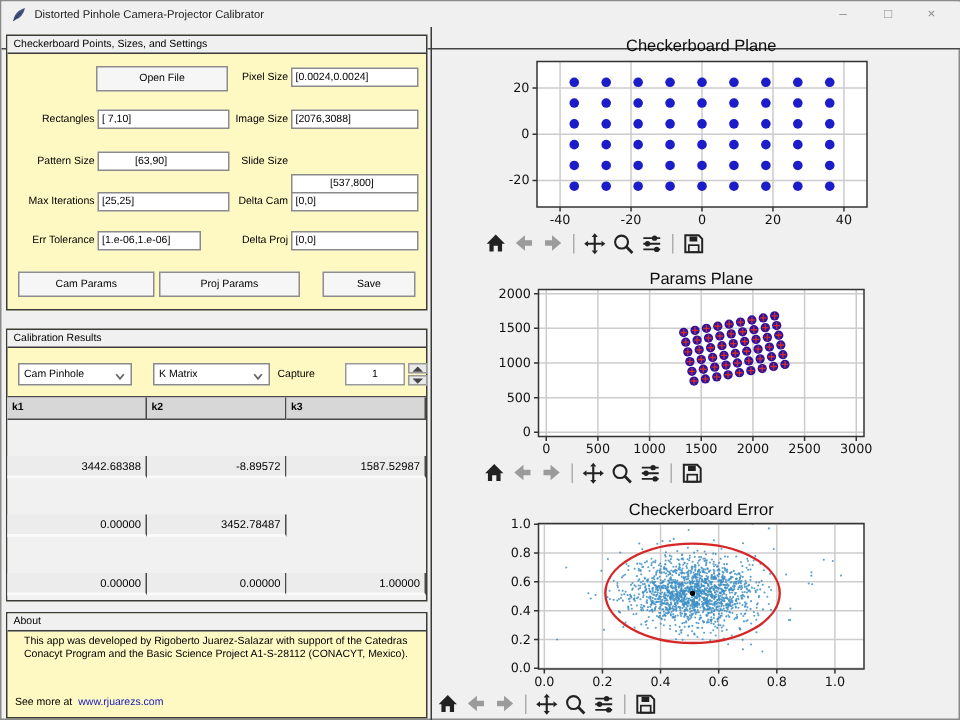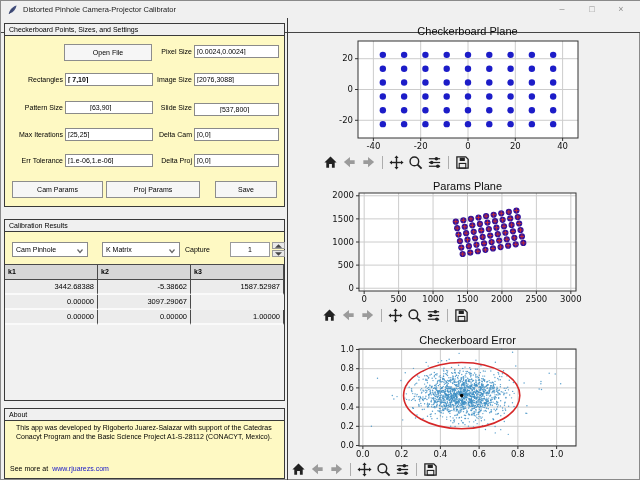--- a/index.html
+++ b/index.html
@@ -35,21 +35,21 @@
   .spbtn{position:absolute;width:13px;height:7px;background:#e9e9e9;border:1px solid #9a9a9a;
          box-sizing:border-box;display:flex;align-items:center;justify-content:center;}
   .tbl{position:absolute;left:0;top:44px;width:279px;height:136px;background:#f1f1f1;
        border-top:1px solid #4a4a4a;box-sizing:border-box;}
   .trow{display:flex;}
   .th{width:93px;height:15px;background:#d7d7d7;border-right:1px solid #4a4a4a;
       border-bottom:1px solid #4a4a4a;font-weight:bold;font-size:7px;
       padding:3px 0 0 3px;box-sizing:border-box;}
   .td{width:93px;height:15px;background:#ececec;border-right:1px solid #4a4a4a;
       border-bottom:2px solid #fafafa;font-size:7.5px;text-align:right;
-      padding:2px 3px 0 0;box-sizing:border-box;}
+      padding:2px 3px 0 0;box-sizing:border-box;margin-top:24px;}
   .aboutp{position:absolute;left:11px;top:14px;width:263px;font-size:7px;line-height:9px;color:#000;}
   .seemore{position:absolute;left:5px;top:56px;font-size:7px;color:#000;}
   .link{color:#1515c8;margin-left:4px;cursor:pointer;}
 
   .fig-title{position:absolute;left:288px;width:357px;text-align:center;font-size:11px;
              font-weight:normal;color:#0d0d0d;}
   .figsvg{position:absolute;left:288px;}
   .mpl-toolbar{position:absolute;height:18px;display:flex;align-items:center;gap:4px;}
   .tbtn{display:inline-flex;cursor:default;}
   .tsep{width:1px;height:13px;background:#adadad;margin:0 2px;}
@@ -73,36 +73,36 @@
   <div class="vline"></div>
 
   <div class="group g1">
     <div class="ghead">Checkerboard Points, Sizes, and Settings</div>
 
     <button class="btn" style="left:59px;top:20px;width:88px;height:17px">Open File</button>
     <span class="lbl" style="left:135px;top:24px;width:52px">Pixel Size</span>
     <input class="entry" style="left: 189px; top: 21px; width: 85px;" readonly="" value="[0.0024,0.0024]">
 
     <span class="lbl" style="left:0px;top:52px;width:58px">Rectangles</span>
-    <input class="entry" style="left: 60px; top: 49px; width: 88px; font-weight: bold;" readonly="" value="[ 7,10]">
+    <input class="entry" style="left: 60px; top: 49px; width: 88px;" readonly="" value="[ 7,10]">
     <span class="lbl" style="left:135px;top:52px;width:52px">Image Size</span>
     <input class="entry" style="left: 189px; top: 49px; width: 85px;" readonly="" value="[2076,3088]">
 
     <span class="lbl" style="left:0px;top:80px;width:58px">Pattern Size</span>
     <input class="entry" style="left: 60px; top: 77px; width: 88px; padding-left: 24px;" readonly="" value="[63,90]">
     <span class="lbl" style="left:135px;top:80px;width:52px">Slide Size</span>
-    <input class="entry" style="left: 189px; top: 79px; width: 85px; padding-left: 25px;" readonly="" value="[537,800]">
+    <input class="entry" style="left: 189px; top: 92px; width: 85px; padding-left: 25px;" readonly="" value="[537,800]">
 
     <span class="lbl" style="left:0px;top:107px;width:58px">Max Iterations</span>
     <input class="entry" style="left: 60px; top: 104px; width: 88px;" readonly="" value="[25,25]">
     <span class="lbl" style="left:135px;top:107px;width:52px">Delta Cam</span>
     <input class="entry" style="left: 189px; top: 104px; width: 85px;" readonly="" value="[0,0]">
 
     <span class="lbl" style="left:0px;top:133px;width:58px">Err Tolerance</span>
-    <input class="entry" style="left: 60px; top: 130px; width: 88px;" readonly="" value="[1.e-06,1.e-06]">
+    <input class="entry" style="left: 60px; top: 130px; width: 69px;" readonly="" value="[1.e-06,1.e-06]">
     <span class="lbl" style="left:135px;top:133px;width:52px">Delta Proj</span>
     <input class="entry" style="left: 189px; top: 130px; width: 85px;" readonly="" value="[0,0]">
 
     <button class="btn" style="left:7px;top:157px;width:91px;height:17px">Cam Params</button>
     <button class="btn" style="left:101px;top:157px;width:94px;height:17px">Proj Params</button>
     <button class="btn" style="left:210px;top:157px;width:62px;height:17px">Save</button>
   </div>
 
   <div class="group g2">
     <div class="ghead">Calibration Results</div>
@@ -133,26 +133,26 @@
     </div>
 
     <div class="tbl">
       <div class="trow">
         <div class="th">k1</div>
         <div class="th">k2</div>
         <div class="th">k3</div>
       </div>
       <div class="trow">
         <div class="td">3442.68388</div>
-        <div class="td">-5.38662</div>
+        <div class="td">-8.89572</div>
         <div class="td">1587.52987</div>
       </div>
       <div class="trow">
         <div class="td">0.00000</div>
-        <div class="td">3097.29067</div>
+        <div class="td">3452.78487</div>
       </div>
       <div class="trow">
         <div class="td">0.00000</div>
         <div class="td">0.00000</div>
         <div class="td">1.00000</div>
       </div>
     </div>
   </div>
 
   <div class="group g3">

